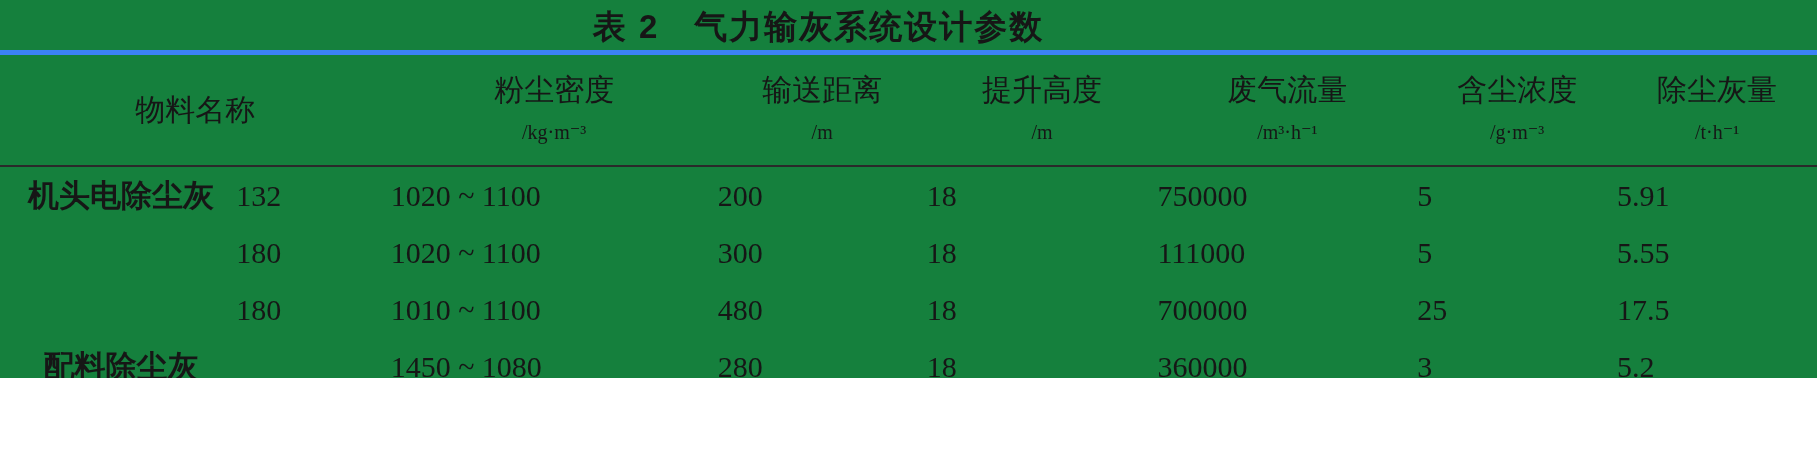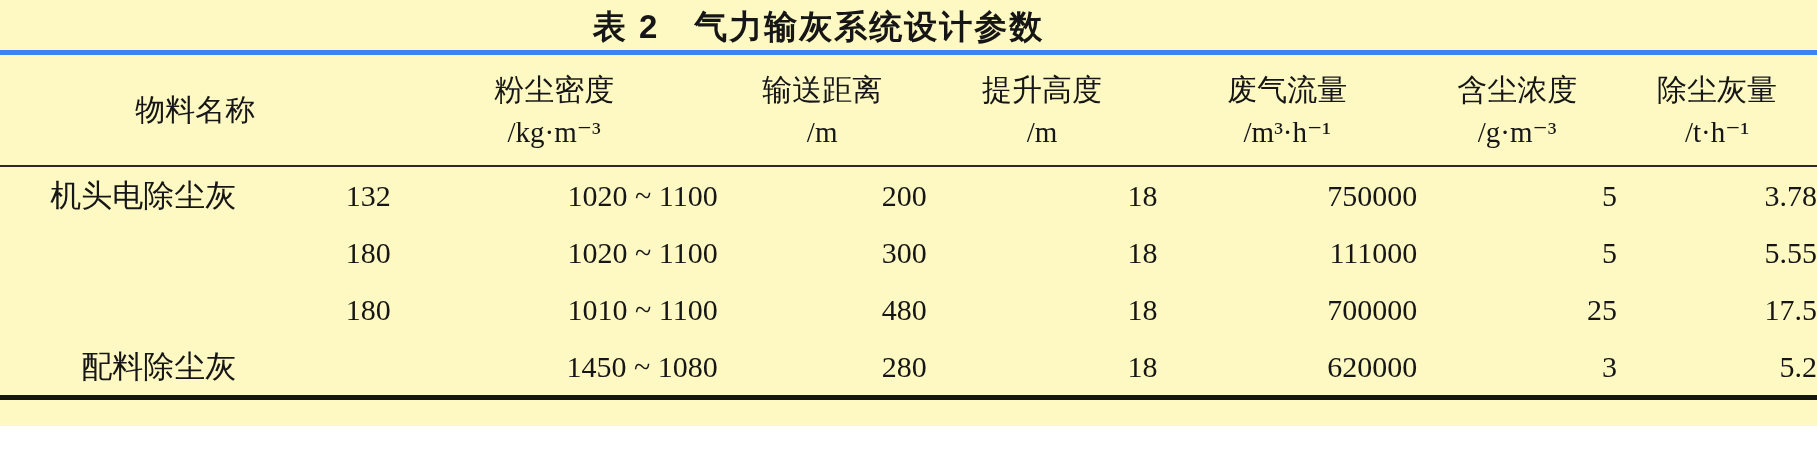--- a/index.html
+++ b/index.html
@@ -3,22 +3,22 @@
 <meta charset="utf-8">
 <style>
   html, body {
     margin: 0;
     padding: 0;
     background: #ffffff;
   }
   .page {
     position: relative;
     width: 1817px;
-    height: 426px;
-    background: #fef9c3;
+    height: 378px;
+    background: #15803d;
     color: #161616;
     font-family: "Liberation Serif", "DejaVu Serif", serif;
     overflow: hidden;
   }
   .table-title {
     width: 100%;
     text-align: center;
     transform: translateX(-90px);
     font-family: "Liberation Sans", "DejaVu Sans", sans-serif;
     font-weight: bold;
@@ -43,30 +43,31 @@
     padding: 0;
     font-weight: normal;
     vertical-align: middle;
   }
   thead th {
     height: 110px;
     text-align: center;
     font-size: 30px;
   }
   .hdr-label { display: block; line-height: 44px; }
-  .hdr-unit  { display: block; line-height: 40px; font-size: 29px; text-align: center; }
+  .hdr-unit  { display: block; line-height: 40px; font-size: 20px; text-align: center; }
   tbody td {
     height: 57px;
-    text-align: right;
+    text-align: left;
     font-size: 30px;
   }
   td.material-cell {
-    text-align: right;
+    text-align: center;
     padding-left: 6px;
     font-size: 31px;
+    font-weight: bold;
   }
   col.c-name  { width: 13%; }
   col.c-size  { width: 8.5%; }
   col.c-dens  { width: 18%; }
   col.c-dist  { width: 11.5%; }
   col.c-hgt   { width: 12.7%; }
   col.c-flow  { width: 14.3%; }
   col.c-conc  { width: 11%; }
   col.c-ash   { width: 11%; }
 </style>
@@ -123,21 +124,21 @@
 
     <tbody>
       <tr>
         <td class="material-cell">机头电除尘灰</td>
         <td>132</td>
         <td>1020 ~ 1100</td>
         <td>200</td>
         <td>18</td>
         <td>750000</td>
         <td>5</td>
-        <td>3.78</td>
+        <td>5.91</td>
       </tr>
       <tr>
         <td class="material-cell"></td>
         <td>180</td>
         <td>1020 ~ 1100</td>
         <td>300</td>
         <td>18</td>
         <td>111000</td>
         <td>5</td>
         <td>5.55</td>
@@ -151,20 +152,20 @@
         <td>700000</td>
         <td>25</td>
         <td>17.5</td>
       </tr>
       <tr>
         <td class="material-cell">配料除尘灰</td>
         <td></td>
         <td>1450 ~ 1080</td>
         <td>280</td>
         <td>18</td>
-        <td>620000</td>
+        <td>360000</td>
         <td>3</td>
         <td>5.2</td>
       </tr>
     </tbody>
   </table>
 
 </div>
 
 </body></html>

